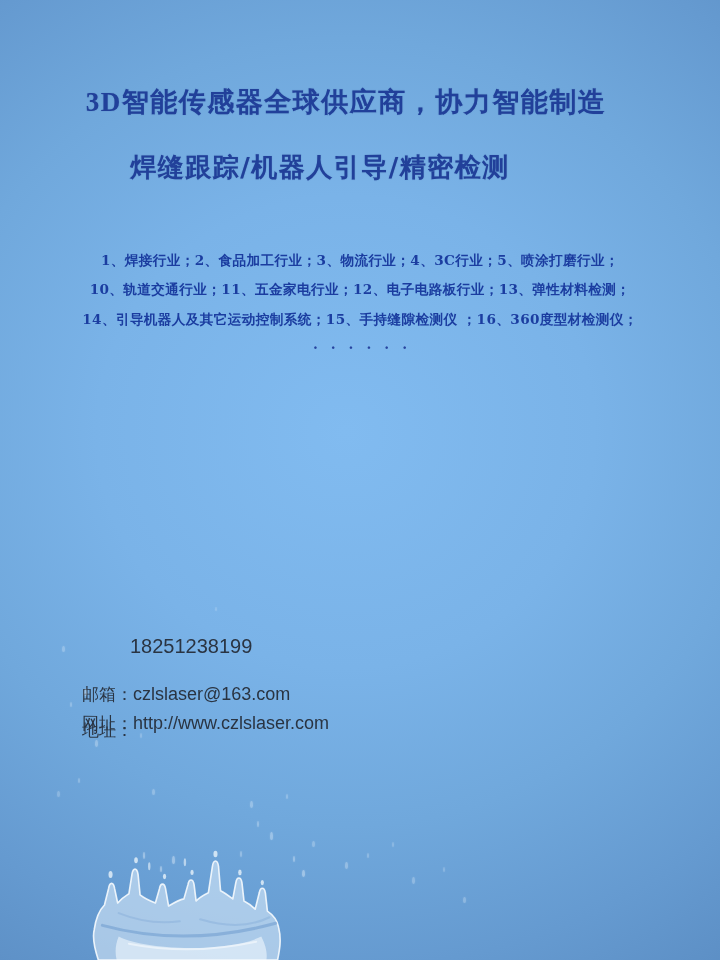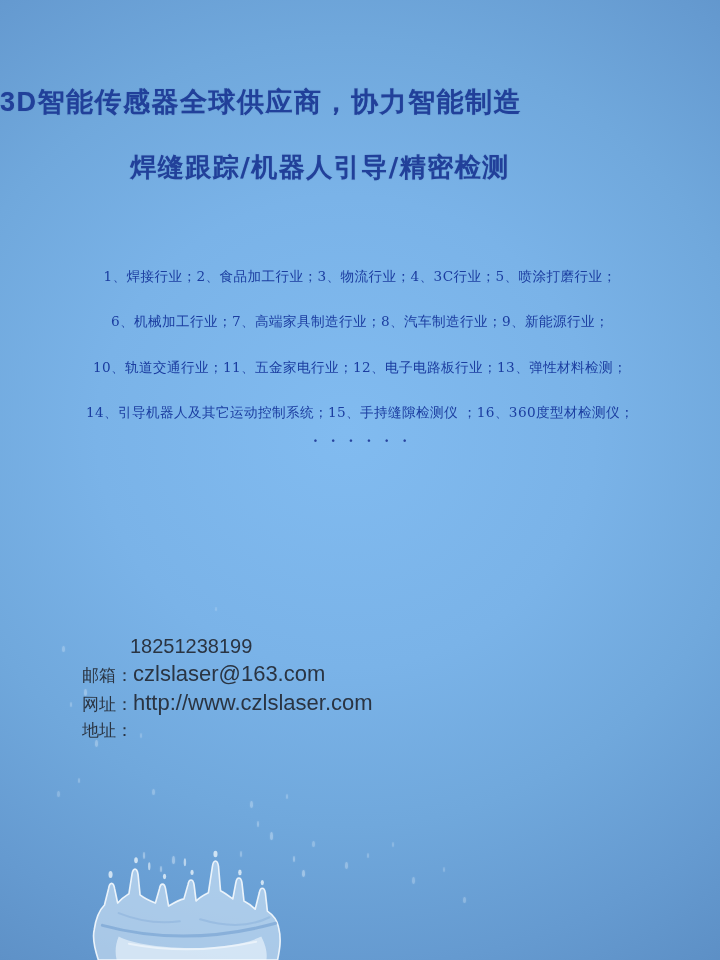--- a/index.html
+++ b/index.html
@@ -3,51 +3,51 @@
 <meta charset="utf-8">
 <style>
   html,body{margin:0;padding:0;}
   body{width:720px;height:960px;overflow:hidden;font-family:"Liberation Sans",sans-serif;}
   .page{
     position:relative;width:720px;height:960px;overflow:hidden;
     background:radial-gradient(115% 82% at 48% 45%,
       #81bbf0 0%, #7ab3e8 30%, #70a8dc 50%, #659ad0 68%, #5b8dc3 84%, #5485b9 100%);
   }
   .title{
-    position:absolute;left:0;top:84px;width:692px;
-    font-family:Liberation Sans, sans-serif;
+    position:absolute;left:0;top:84px;width:692px;text-align:center;
+    font-family:Liberation Serif, serif;
     font-size:27px;font-weight:600;letter-spacing:1.5px;color:#21409a;
     text-shadow:0 0 1px rgba(23,48,120,.35);
   }
   .subtitle{
     position:absolute;left:0;top:150px;width:640px;text-align:center;
     font-family:"DejaVu Serif",serif;
     font-size:26px;font-weight:600;letter-spacing:1.5px;color:#21409a;
     text-shadow:0 0 1px rgba(23,48,120,.35);
   }
   
   .industries{
     position:absolute;left:0;top:246px;width:720px;text-align:center;
     font-family:"DejaVu Serif",serif;color:#1b3da0;
   }
   .ind-line{
-    height:29.3px;line-height:29.3px;font-size:13.6px;font-weight:400;
-    letter-spacing:.4px;white-space:nowrap;margin-top:16px;
+    height:29.3px;line-height:29.3px;font-size:13.6px;font-weight:700;
+    letter-spacing:.4px;white-space:nowrap;
   }
   .dots{
     margin-top:6px;height:20px;line-height:16px;
     font-size:14px;font-weight:bold;letter-spacing:13px;color:#27449f;
     text-indent:13px;
   }
   
   .contact{position:absolute;left:82px;top:632px;color:#2a3442;}
   .c-line{height:28.4px;display:flex;align-items:baseline;white-space:pre;
     font-size:17px;line-height:28.4px;}
   .c-line .num{font-size:20px;font-family:"Liberation Sans",sans-serif;}
-  .c-line .latin{font-size:22px;}
+  .c-line .latin{font-size:18px;margin-top:20px;}
   .indent-a{padding-left:48px;}
   .indent-b{padding-left:42px;}
   
   .drop{
     position:absolute;background:rgba(244,250,255,.75);
     border-radius:50% 50% 50% 50%/62% 62% 38% 38%;
     box-shadow:0 0 2px rgba(255,255,255,.4);
   }
   
   .splash{position:absolute;left:88px;top:850px;width:204px;height:110px;}
@@ -55,21 +55,20 @@
 </head>
 <body>
 
 <div class="page">
 
   <div class="title">3D智能传感器全球供应商，协力智能制造</div>
   <div class="subtitle">焊缝跟踪/机器人引导/精密检测</div>
 
   <div class="industries">
     <div class="ind-line">1、焊接行业；2、食品加工行业；3、物流行业；4、3C行业；5、喷涂打磨行业；</div>
-    <div class="ind-line">6、机械加工行业；7、高端家具制造行业；8、汽车制造行业；9、新能源行业；</div>
     <div class="ind-line">10、轨道交通行业；11、五金家电行业；12、电子电路板行业；13、弹性材料检测；</div>
     <div class="ind-line">14、引导机器人及其它运动控制系统；15、手持缝隙检测仪 ；16、360度型材检测仪；</div>
     <div class="dots">······</div>
   </div>
 
   <div class="contact">
     <div class="c-line indent-a"><span class="num">18251238199</span></div>
     <div class="c-line"><span>邮箱：</span><span class="latin">czlslaser@163.com</span></div>
     <div class="c-line"><span>网址：</span><span class="latin">http://www.czlslaser.com</span></div>
     <div class="c-line"><span>地址：</span></div>

